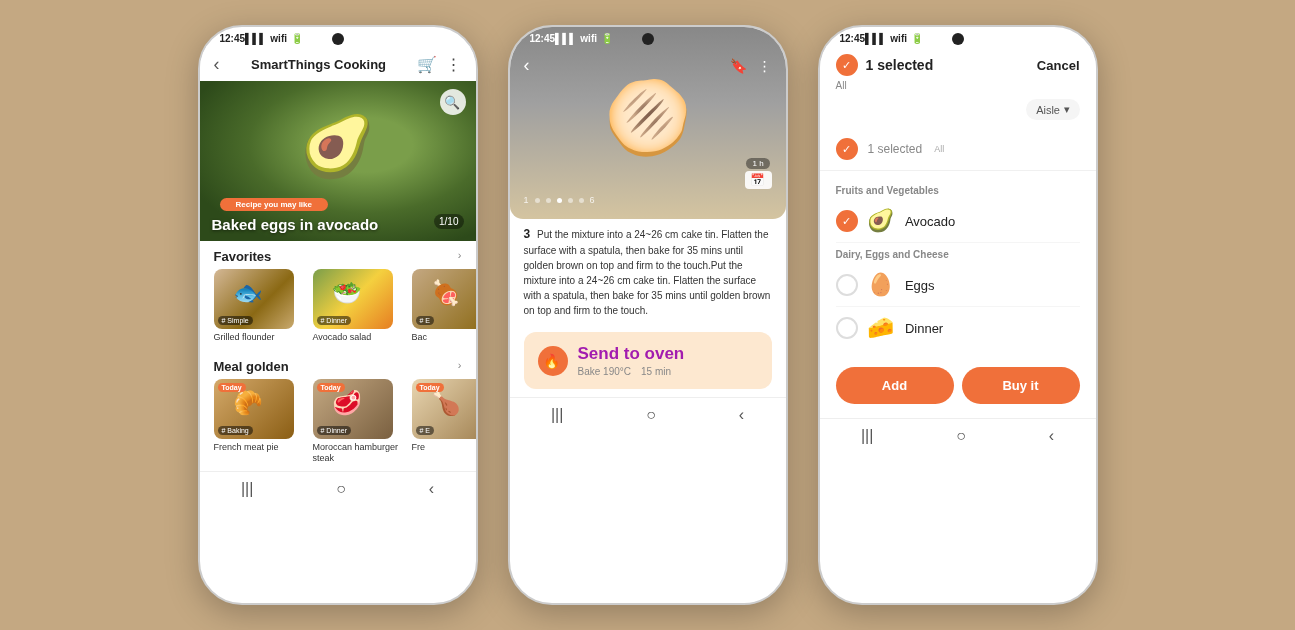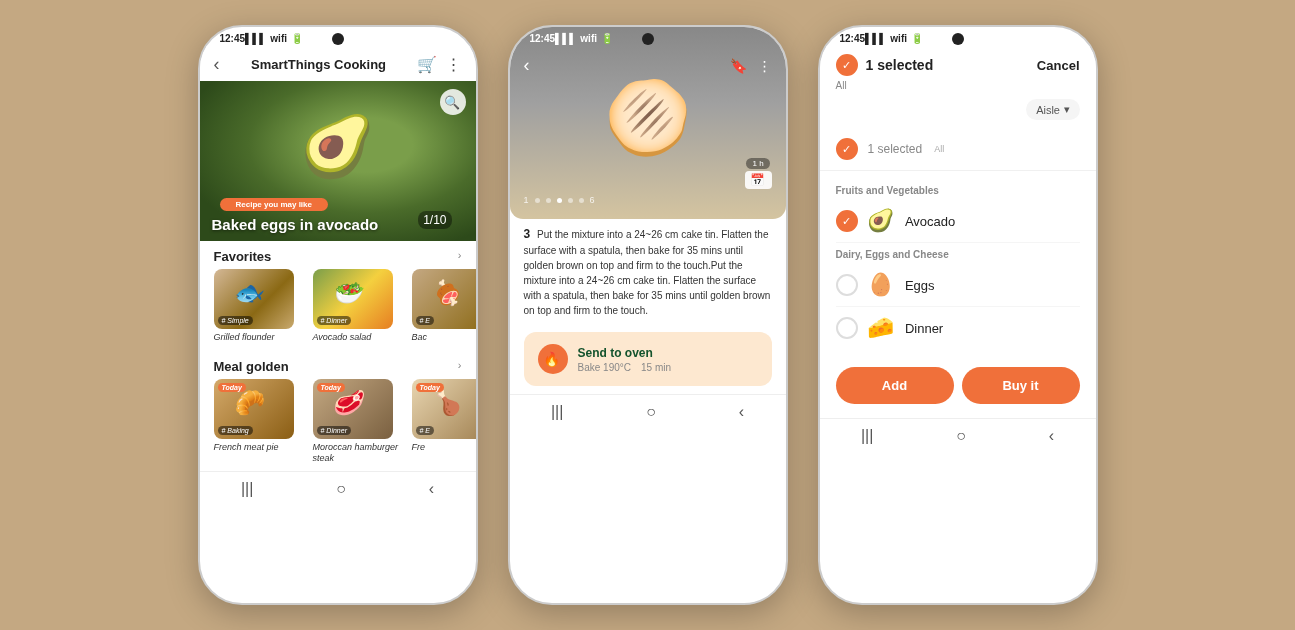--- a/index.html
+++ b/index.html
@@ -116,24 +116,24 @@
     .hero-title {
       position: absolute;
       bottom: 8px; left: 12px;
       color: #fff;
       font-size: 15px;
       font-weight: 800;
       text-shadow: 0 1px 3px rgba(0,0,0,0.5);
     }
     .hero-counter {
       position: absolute;
-      bottom: 12px; right: 24px;
+      bottom: 12px; right: 12px;
       background: rgba(0,0,0,0.4);
       color: #fff;
-      font-size: 12px;
+      font-size: 10px;
       padding: 2px 5px;
       border-radius: 8px;
     }
     .section-header {
       display: flex;
       align-items: flex-start;
       justify-content: space-between;
       padding: 8px 14px 5px;
     }
     .section-header .section-title {
@@ -148,21 +148,20 @@
     }
     .cards-row {
       display: flex;
       gap: 7px;
       padding: 0 14px 8px;
       overflow: hidden;
     }
     .card {
       width: 92px;
       flex-shrink: 0;
-      font-style: italic;
     }
     .card-img {
       width: 80px;
       height: 60px;
       border-radius: 8px;
       overflow: hidden;
       position: relative;
     }
     .card-tag {
       position: absolute;
@@ -307,21 +306,21 @@
       gap: 10px;
       flex-shrink: 0;
     }
     .oven-icon {
       width: 30px; height: 30px;
       background: #f0703a;
       border-radius: 50%;
       display: flex; align-items: center; justify-content: center;
       font-size: 14px;
     }
-    .oven-info .oven-title { font-size: 12px; font-weight: 700; color: #14532d; }
+    .oven-info .oven-title { font-size: 17px; font-weight: 700; color: #a21caf; }
     .oven-info .oven-detail {
       font-size: 10px; color: #888;
       display: flex; gap: 10px; margin-top: 2px;
     }
     .phone3-header {
       display: flex;
       align-items: center;
       justify-content: space-between;
       padding: 8px 16px 4px;
       background: #fff;

